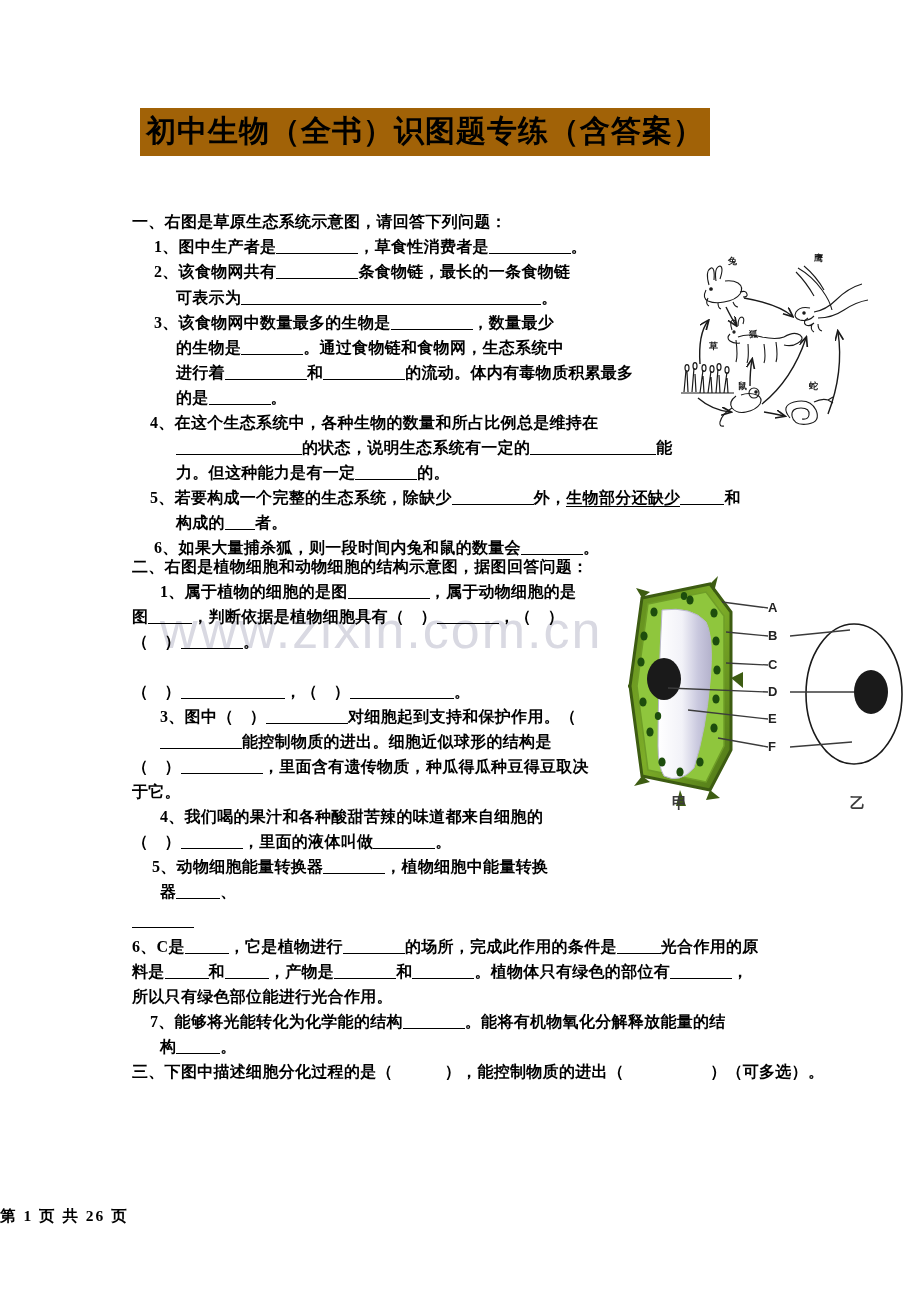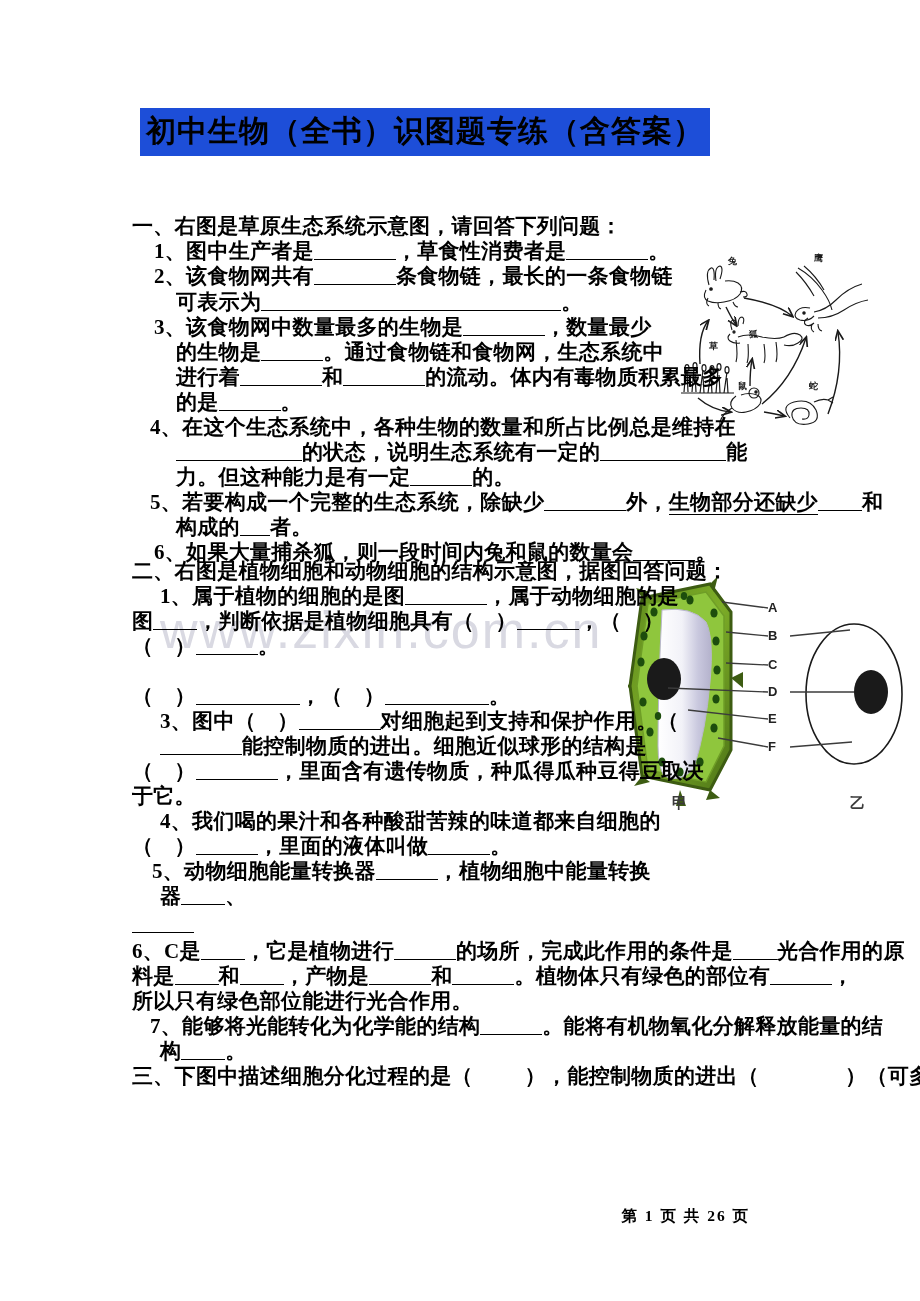--- a/index.html
+++ b/index.html
@@ -37,21 +37,21 @@
 
   
   .title-wrap {
     position: absolute;
     left: 140px;
     top: 108px;
     z-index: 3;
   }
   .title-hl {
     display: inline-block;
-    background: #1d4ed8;
+    background: #a16207;
     padding: 4px 6px 6px 6px;
     font-family: "Liberation Serif", "DejaVu Serif", serif;
     font-size: 30px;
     font-weight: bold;
     letter-spacing: 1px;
     line-height: 1.25;
     white-space: nowrap;
   }
   .title-bar-left {
     position: absolute;
@@ -70,21 +70,21 @@
   }
   .bl-xs { width: 30px; }
   .bl-s  { width: 44px; }
   .bl-m  { width: 62px; }
   .bl-l  { width: 82px; }
   .bl-xl { width: 104px; }
   .bl-xxl{ width: 126px; }
   .bl-huge { width: 300px; }
 
   
-  .blk { position: absolute; z-index: 3; font-size: 21px; font-weight: bold;
+  .blk { position: absolute; z-index: 3; font-size: 16px; font-weight: bold;
          letter-spacing: 0.3px; white-space: nowrap; }
 
   
   .foodweb {
     position: absolute;
     left: 678px;
     top: 252px;
     width: 226px;
     height: 190px;
     z-index: 2;
@@ -118,21 +118,21 @@
     font-weight: bold;
     color: #3a3a3a;
   }
 
   
   .footer {
     position: absolute;
     left: 0;
     top: 1206px;
     width: 750px;
-    text-align: right;
+    text-align: left;
     font-size: 15.5px;
     font-weight: bold;
     letter-spacing: 2px;
     z-index: 3;
   }
 </style>
 </head>
 <body>
 
 <div id="page">

